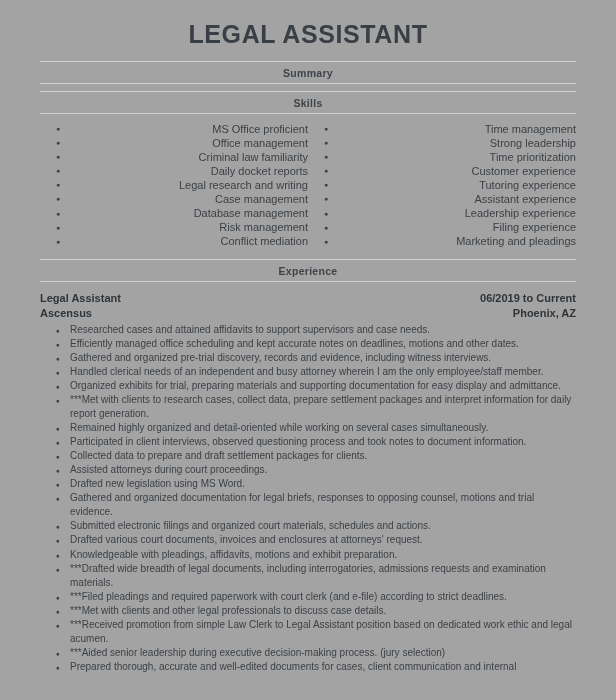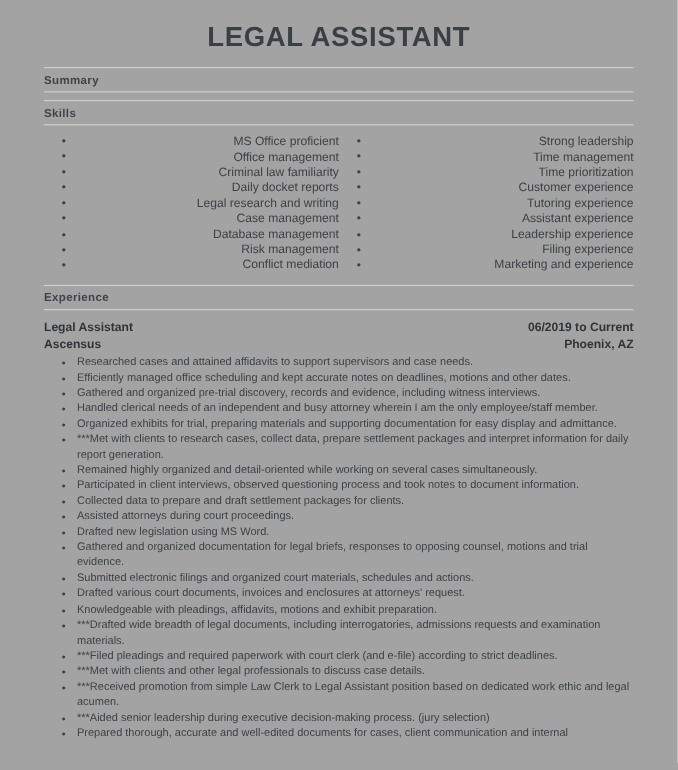--- a/index.html
+++ b/index.html
@@ -30,21 +30,21 @@
     font-size: 25px;
     font-weight: bold;
     letter-spacing: 0.6px;
     color: #3a3f45;
     padding: 21px 0 12px 0;
     line-height: 1.1;
   }
 
   
   .section-head {
-    text-align: left;
+    text-align: center;
     font-size: 10.5px;
     font-weight: bold;
     color: #3f444a;
     letter-spacing: 0.3px;
     padding: 5px 0 4px 0;
     border-top: 1px solid #d2d2d2;
     border-bottom: 1px solid #d2d2d2;
   }
   .section-gap { height: 7px; }
 
@@ -141,29 +141,29 @@
         <li>Daily docket reports</li>
         <li>Legal research and writing</li>
         <li>Case management</li>
         <li>Database management</li>
         <li>Risk management</li>
         <li>Conflict mediation</li>
       </ul>
     </div>
     <div class="skills-col">
       <ul>
+        <li>Time management</li>
         <li>Strong leadership</li>
-        <li>Time management</li>
         <li>Time prioritization</li>
         <li>Customer experience</li>
         <li>Tutoring experience</li>
         <li>Assistant experience</li>
         <li>Leadership experience</li>
         <li>Filing experience</li>
-        <li>Marketing and experience</li>
+        <li>Marketing and pleadings</li>
       </ul>
     </div>
   </div>
 
   <div class="skills-bottom-gap"></div>
 
   <div class="section-head">Experience</div>
 
   <div class="job-head">
     <div class="job-left">

